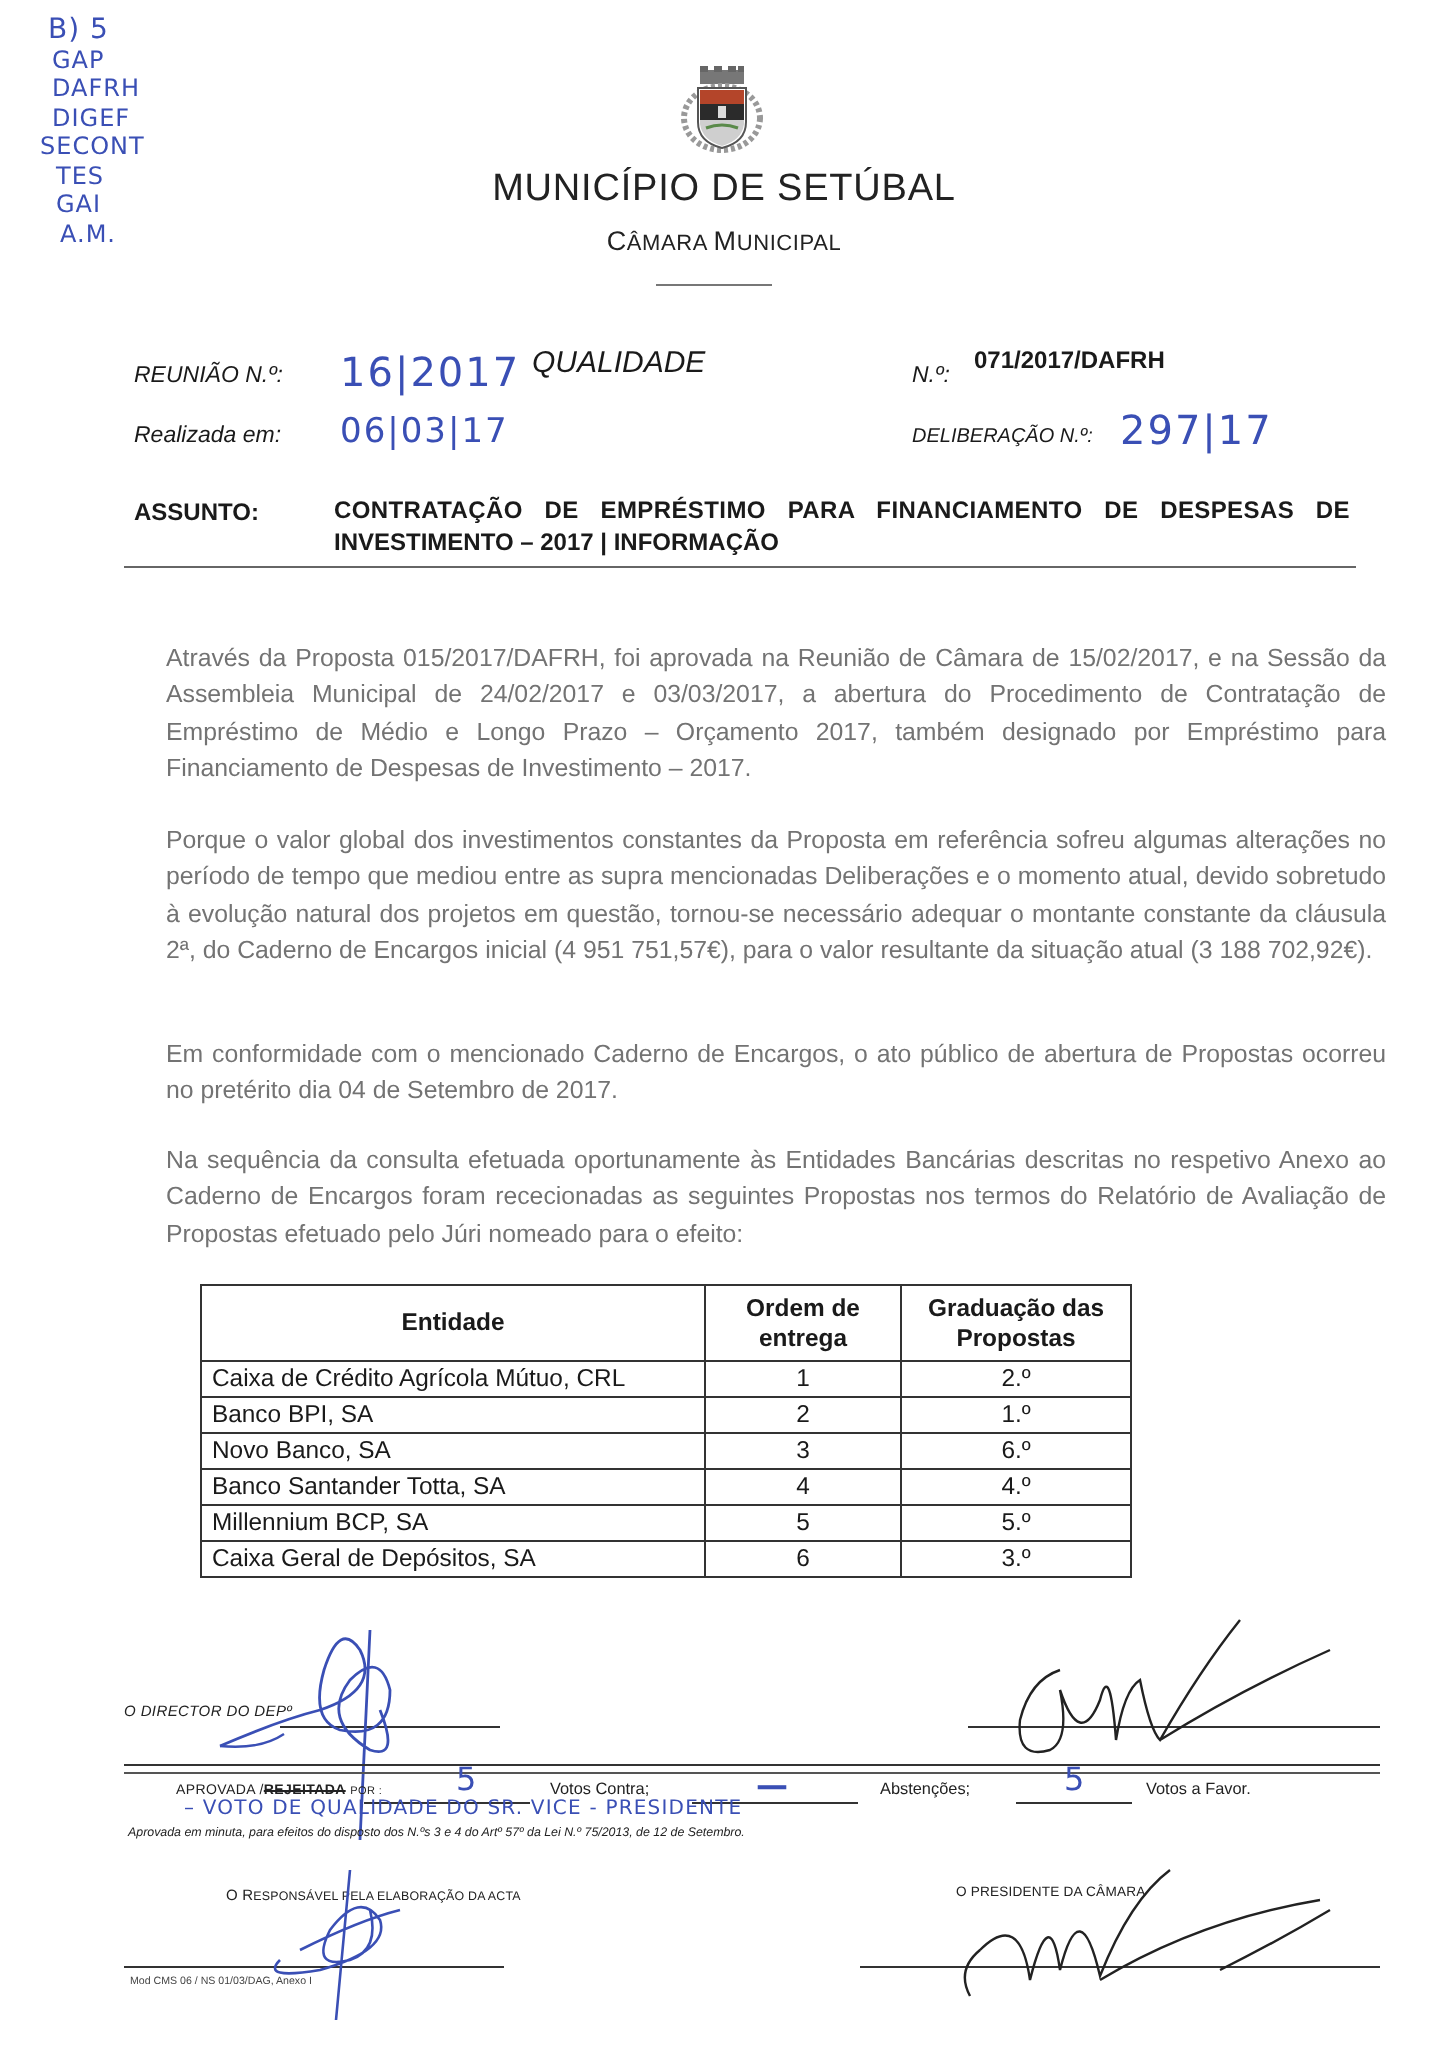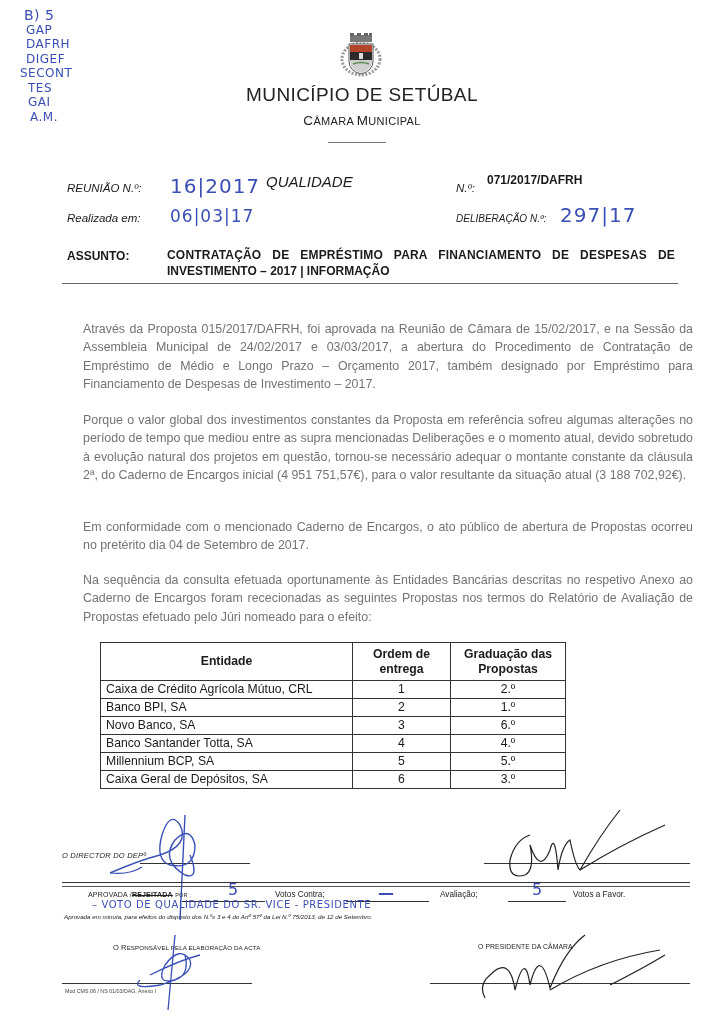--- a/index.html
+++ b/index.html
@@ -183,21 +183,21 @@
 <div class="abs double-rule"></div>
 
 <div class="abs vote-lbl" style="left:88px; top:890px;">
   <span class="vote-sc">APROVADA /</span><span class="vote-sc strike">REJEITADA</span> <span class="vote-sc" style="font-size:5.5px">POR :</span>
 </div>
 <div class="abs sig-line" style="left:182px; top:901px; width:83px;"></div>
 <div class="abs hand" style="left:228px; top:880px; font-size:16px;">5</div>
 <div class="abs vote-lbl" style="left:275px; top:890px;">Votos Contra;</div>
 <div class="abs sig-line" style="left:346px; top:901px; width:83px;"></div>
 <div class="abs hand" style="left:378px; top:883px; font-size:16px; font-weight:bold;">—</div>
-<div class="abs vote-lbl" style="left:440px; top:890px;">Avaliação;</div>
+<div class="abs vote-lbl" style="left:440px; top:890px;">Abstenções;</div>
 <div class="abs sig-line" style="left:508px; top:901px; width:58px;"></div>
 <div class="abs hand" style="left:532px; top:880px; font-size:16px;">5</div>
 <div class="abs vote-lbl" style="left:573px; top:890px;">Votos a Favor.</div>
 
 <div class="abs hand" style="left:92px; top:899px; font-size:10px; letter-spacing:0.6px; white-space:nowrap;">– VOTO DE QUALIDADE DO SR. VICE - PRESIDENTE</div>
 <div class="abs minuta">Aprovada em minuta, para efeitos do disposto dos N.ºs 3 e 4 do Artº 57º da Lei N.º 75/2013, de 12 de Setembro.</div>
 
 <div class="abs resp-lbl" style="left:113px; top:943px;"><span>O R</span><span style="font-size:6.2px">ESPONSÁVEL PELA ELABORAÇÃO DA ACTA</span></div>
 <div class="abs sig-line" style="left:62px; top:983px; width:190px;"></div>
 <div class="abs resp-lbl" style="left:478px; top:943px; font-size:6.8px;">O PRESIDENTE DA CÂMARA</div>

